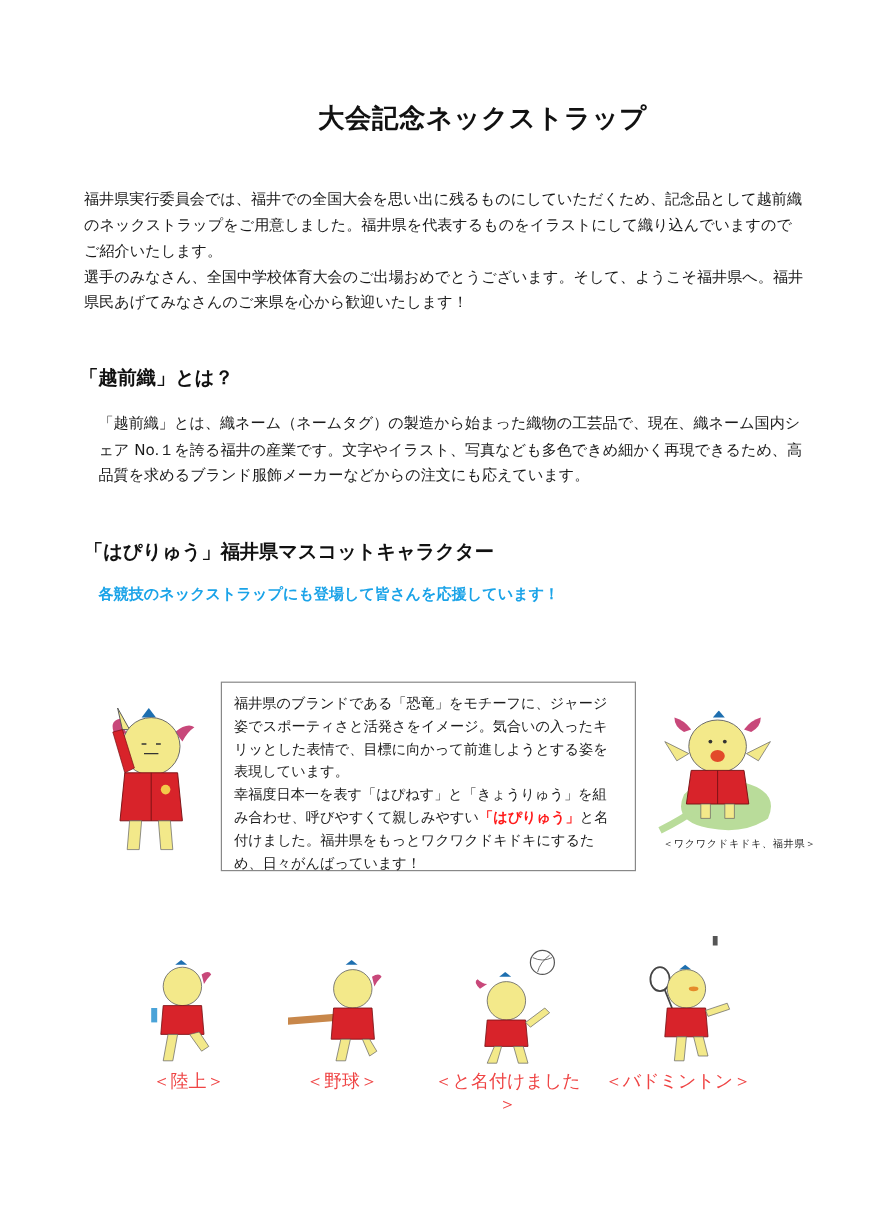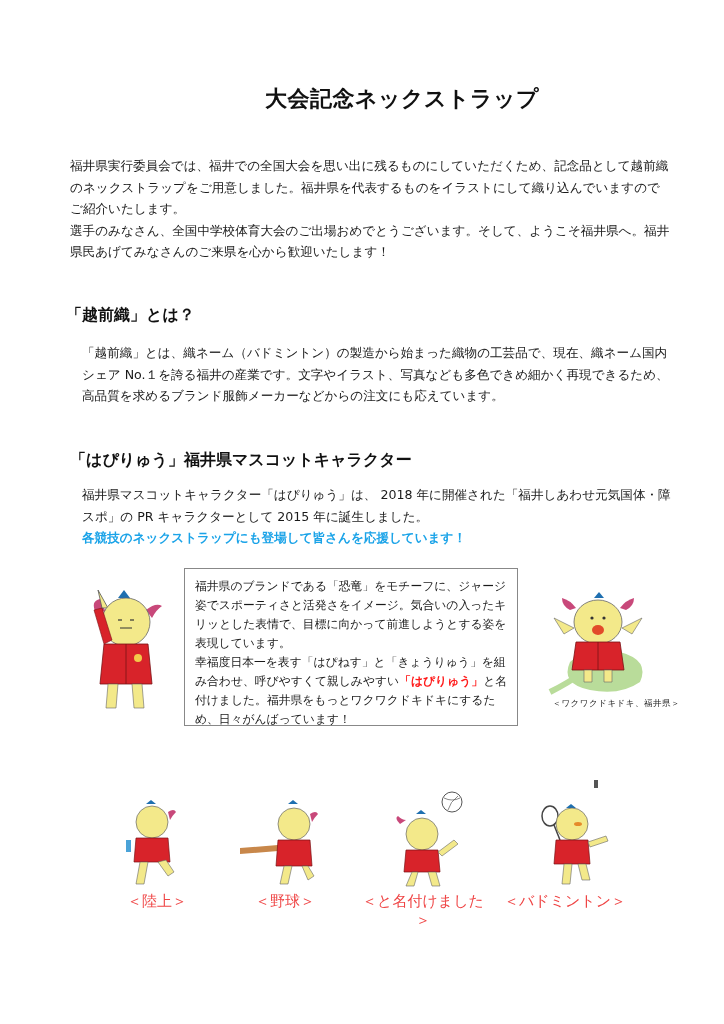--- a/index.html
+++ b/index.html
@@ -13,45 +13,44 @@
   .h2 { position: absolute; font-size: 16px; font-weight: bold; color: #111; }
   .sec1-head { left: 66px; top: 305px; }
   .sec1-body { position: absolute; left: 82px; top: 342px; width: 590px;
                font-size: 12.6px; line-height: 21.5px; }
   .sec2-head { left: 70px; top: 450px; }
   .sec2-body { position: absolute; left: 82px; top: 484px; width: 590px;
                font-size: 12.6px; line-height: 21.5px; }
   .sec2-body p { margin: 0; }
   .blue { color: #1aa3e8; font-weight: bold; }
   .desc-box { position: absolute; left: 184px; top: 568px; width: 322px; height: 148px;
-              border: 1.5px solid #888; padding: 8px 0 0 10px;
+              border: 1.5px solid #888; padding: 8px 12px 0 10px;
               font-size: 11.8px; line-height: 19px; }
   .desc-box p { margin: 0; }
   .red { color: #ff1a1a; font-weight: bold; }
   .mascot { position: absolute; }
   .caption-small { position: absolute; left: 530px; top: 698px; width: 150px; text-align: right;
                    font-size: 8.5px; letter-spacing: 0.5px; color: #222; }
   .sport-cap { position: absolute; font-size: 15px; text-align: center; color: #ef4444; }
 </style>
 </head>
 <body>
 
 <div class="title">大会記念ネックストラップ</div>
 
 <div class="intro">
   <p>福井県実行委員会では、福井での全国大会を思い出に残るものにしていただくため、記念品として越前織のネックストラップをご用意しました。福井県を代表するものをイラストにして織り込んでいますのでご紹介いたします。</p>
   <p>選手のみなさん、全国中学校体育大会のご出場おめでとうございます。そして、ようこそ福井県へ。福井県民あげてみなさんのご来県を心から歓迎いたします！</p>
 </div>
 
 <div class="h2 sec1-head">「越前織」とは？</div>
-<div class="sec1-body">「越前織」とは、織ネーム（バドミントン）の製造から始まった織物の工芸品で、現在、織ネーム国内シェア No.１を誇る福井の産業です。文字やイラスト、写真なども多色できめ細かく再現できるため、高品質を求めるブランド服飾メーカーなどからの注文にも応えています。</div>
+<div class="sec1-body">「越前織」とは、織ネーム（ネームタグ）の製造から始まった織物の工芸品で、現在、織ネーム国内シェア No.１を誇る福井の産業です。文字やイラスト、写真なども多色できめ細かく再現できるため、高品質を求めるブランド服飾メーカーなどからの注文にも応えています。</div>
 
 <div class="h2 sec2-head">「はぴりゅう」福井県マスコットキャラクター</div>
 <div class="sec2-body">
-  <p>福井県マスコットキャラクター「はぴりゅう」は、 2018 年に開催された「福井しあわせ元気国体・障スポ」の PR キャラクターとして 2015 年に誕生しました。</p>
   <p class="blue">各競技のネックストラップにも登場して皆さんを応援しています！</p>
 </div>
 
 <svg class="mascot" style="left:88px;top:588px" width="80" height="130" viewBox="0 0 80 130">
   <path d="M30 10 l6 -8 l6 8 z" fill="#1e6fb0"></path>
   <path d="M8 25 q-6 -12 4 -14 q2 8 6 12z" fill="#c8487a"></path>
   <path d="M58 22 q10 -8 16 -4 q-6 4 -10 12z" fill="#c8487a"></path>
   <path d="M10 2 l4 18 l6 0 z" fill="#f3e98a" stroke="#555" stroke-width="0.8"></path>
   <ellipse cx="38" cy="34" rx="24" ry="24" fill="#f3e98a" stroke="#666" stroke-width="0.8"></ellipse>
   <line x1="30" y1="32" x2="34" y2="32" stroke="#333" stroke-width="1.2"></line>

